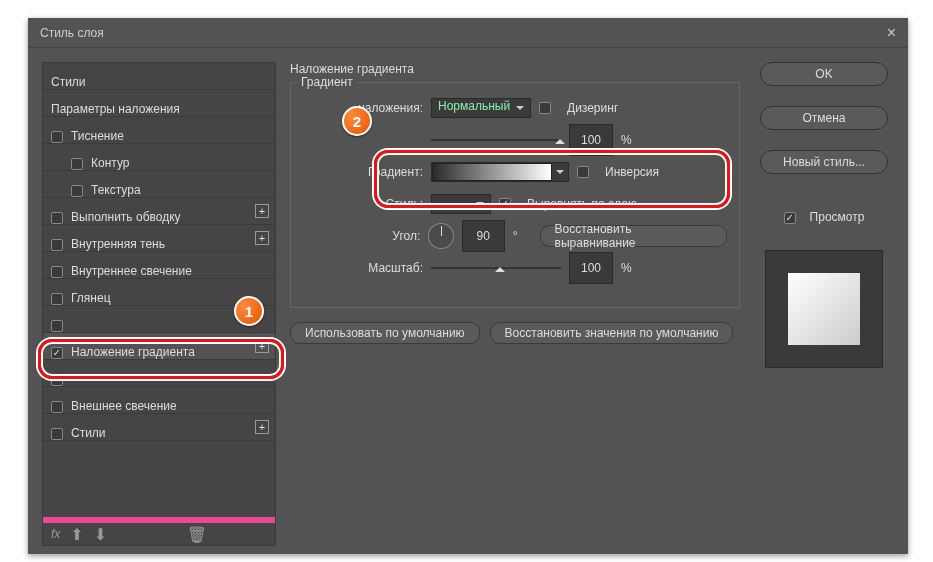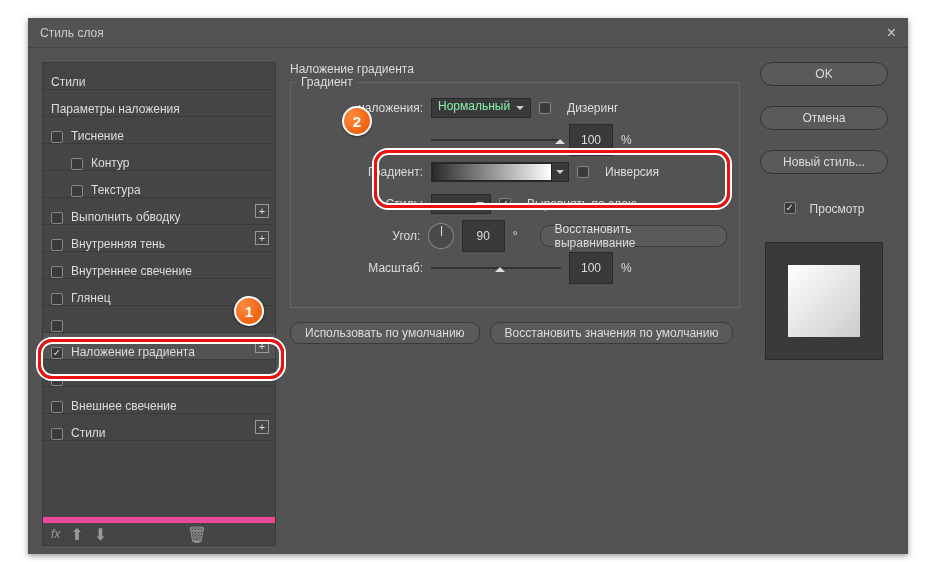--- a/index.html
+++ b/index.html
@@ -42,21 +42,21 @@
 .dial { width: 26px; height: 26px; border: 1px solid #888; border-radius: 50%; position: relative; background:#4a4a4a;}
 .dial::after { content:""; position:absolute; left:50%; top:2px; width:1px; height:10px; background:#ddd;}
 .slider { position:relative; width: 130px; height: 6px; }
 .slider .track { position:absolute; top:2px; left:0; right:0; height:2px; background:#333;}
 .slider .thumb { position:absolute; top:-3px; width:0;height:0; border:5px solid transparent; border-bottom-color:#ddd;}
 .mid .defaults { display:flex; gap:10px; margin-top:14px;}
 
 
 .right { width: 140px; display: flex; flex-direction: column; gap: 20px; align-items:center;}
 .rbtn { width: 128px; height: 24px; border: 1px solid #333; border-radius: 12px; background: #5a5a5a; color: #ddd; font-size: 12px; display:flex; align-items:center; justify-content:center; cursor:pointer;}
-.preview-chk { display:flex; align-items:flex-start; gap:6px; color:#ddd; font-size:12px; margin-top:8px;}
+.preview-chk { display:flex; align-items:flex-end; gap:6px; color:#ddd; font-size:12px; margin-top:16px;}
 .preview-box { width: 118px; height: 118px; background:#3a3a3a; border:1px solid #2a2a2a; display:flex; align-items:center; justify-content:center; margin-top:6px;}
 .preview-swatch { width:72px; height:72px; background:linear-gradient(135deg,#fff,#ccc); }
 
 
 .callout-ring { position:absolute; border:3px solid #e11; border-radius:14px; box-shadow:0 0 0 2px #fff inset, 0 0 0 2px #fff; pointer-events:none; }
 .callout-num { position:absolute; width:30px; height:30px; border-radius:50%; background:radial-gradient(circle at 30% 30%, #ff8a3c, #e85400); color:#fff; font-weight:bold; font-size:15px; display:flex; align-items:center; justify-content:center; border:2px solid #fff; box-shadow:0 1px 2px rgba(0,0,0,.5);}
 </style>
 </head>
 <body>
 

